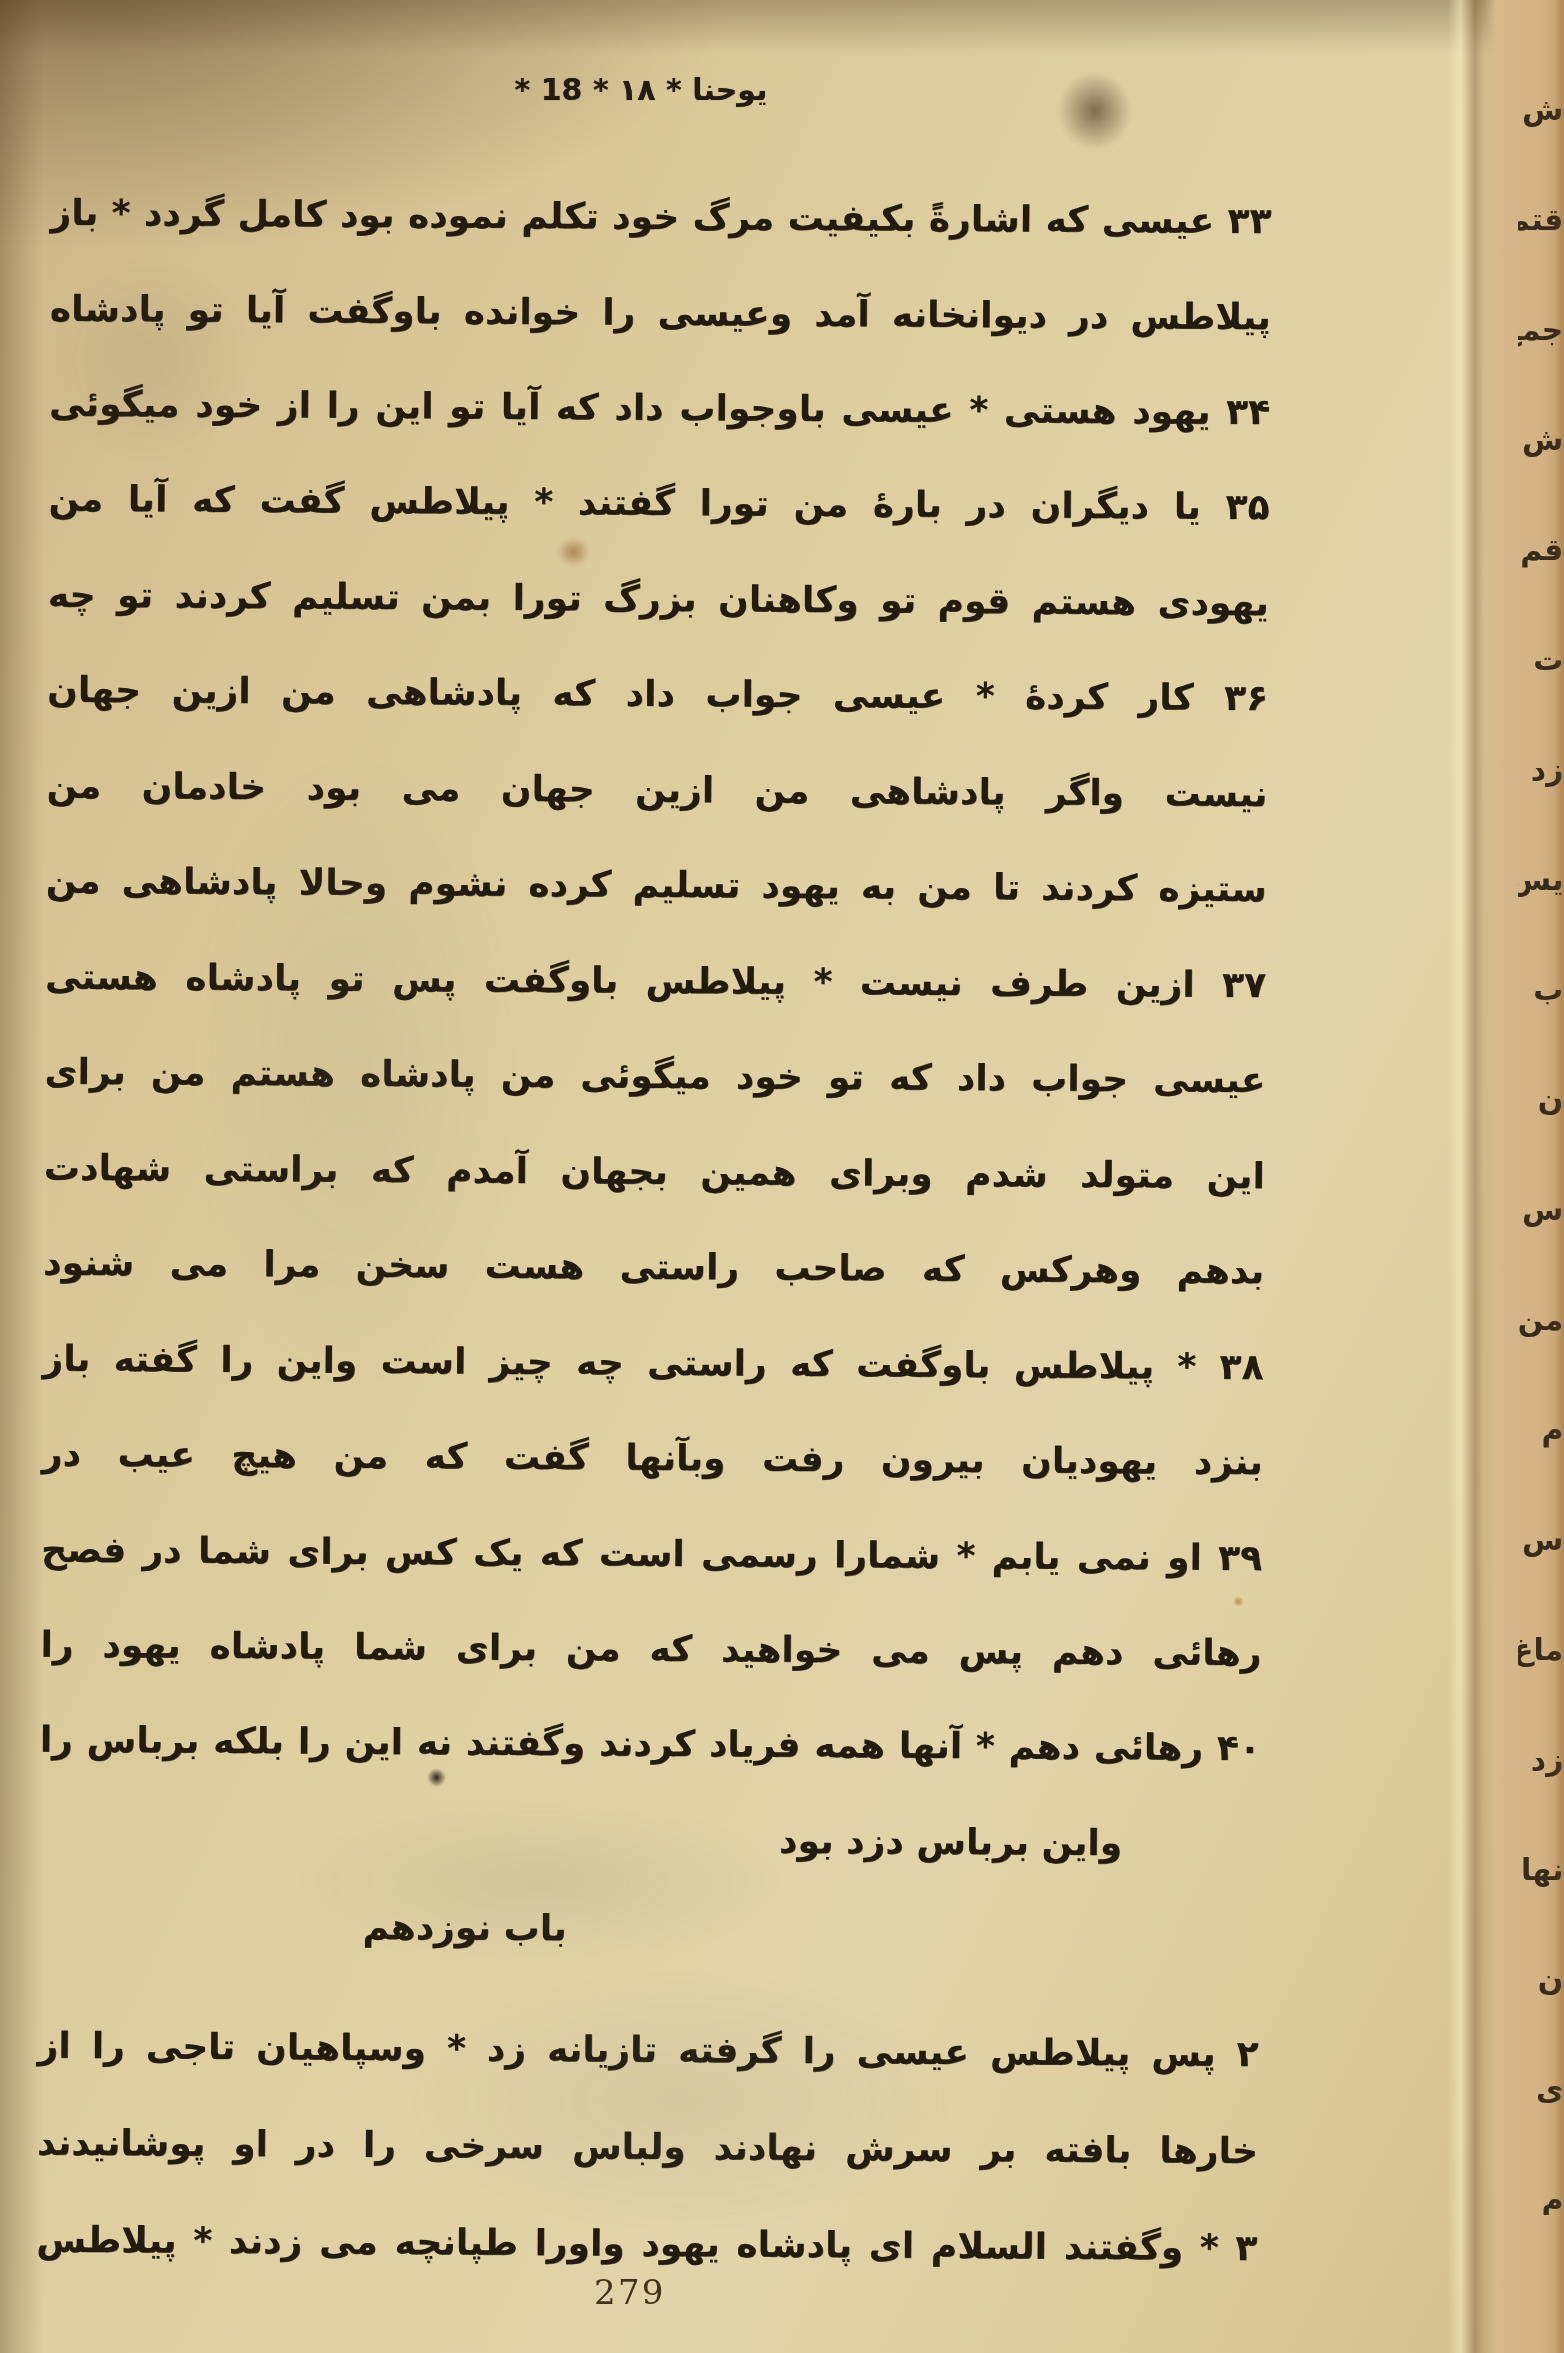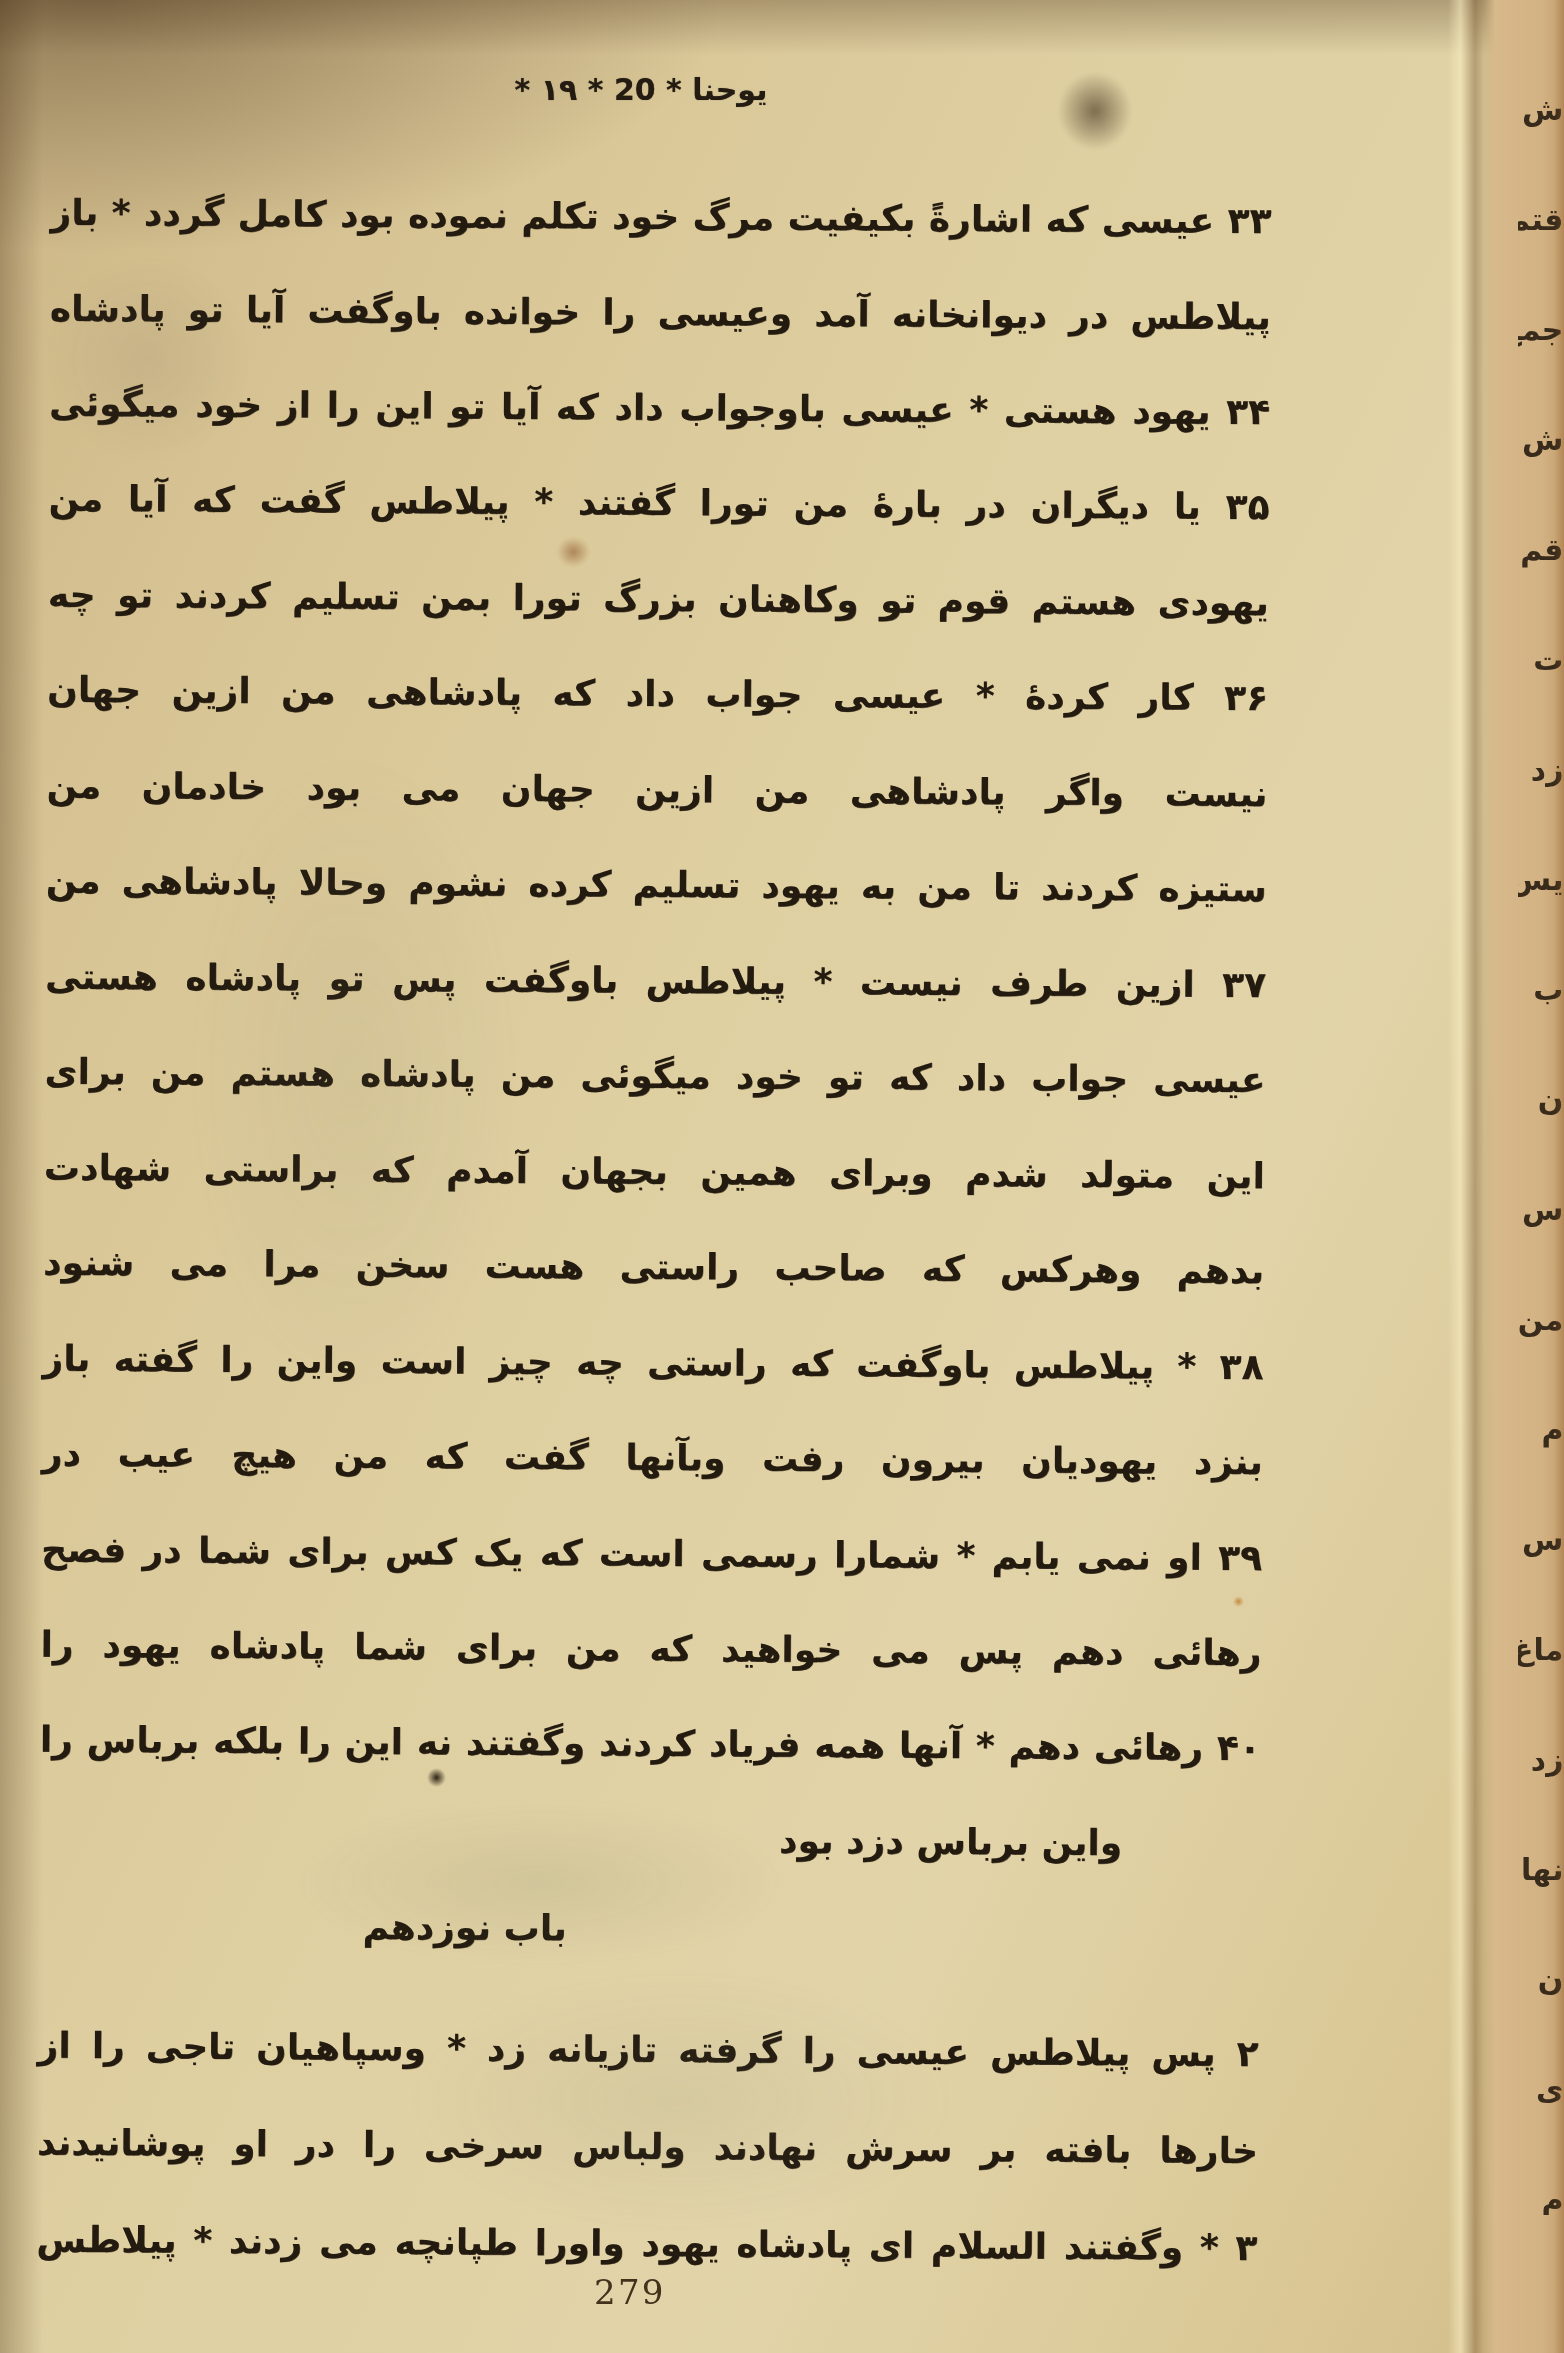--- a/index.html
+++ b/index.html
@@ -99,21 +99,21 @@
   .stain.s7{left:407px;top:1972px;width:548px;height:258px;
     background:radial-gradient(closest-side, rgba(110,112,88,.10), rgba(110,112,88,0));filter:blur(5.5px);}
   .stain.s8{left:47px;top:258px;width:203px;height:203px;
     background:radial-gradient(closest-side, rgba(90,85,70,.10), rgba(90,85,70,0));filter:blur(3.9px);}
 </style>
 </head>
 <body>
 
 <div class="photo">
 
-  <div class="header">یوحنا  * 20 * ۱۹ *</div>
+  <div class="header">یوحنا  * ۱۸ * 18 *</div>
 
   <div class="text-block">
     <div class="line" style="top:194px;">۳۳ عیسی که اشارةً بکیفیت مرگ خود تکلم نموده بود کامل گردد * باز</div>
     <div class="line" style="top:290px;">پیلاطس در دیوانخانه آمد وعیسی را خوانده باوگفت آیا تو پادشاه</div>
     <div class="line" style="top:385px;">۳۴ یهود هستی * عیسی باوجواب داد که آیا تو این را از خود میگوئی</div>
     <div class="line" style="top:480px;">۳۵ یا دیگران در بارهٔ من تورا گفتند * پیلاطس گفت که آیا من</div>
     <div class="line" style="top:576px;">یهودی هستم قوم تو وکاهنان بزرگ تورا بمن تسلیم کردند تو چه</div>
     <div class="line" style="top:671px;">۳۶ کار کردهٔ * عیسی جواب داد که پادشاهی من ازین جهان</div>
     <div class="line" style="top:767px;">نیست واگر پادشاهی من ازین جهان می بود خادمان من</div>
     <div class="line" style="top:862px;">ستیزه کردند تا من به یهود تسلیم کرده نشوم وحالا پادشاهی من</div>

